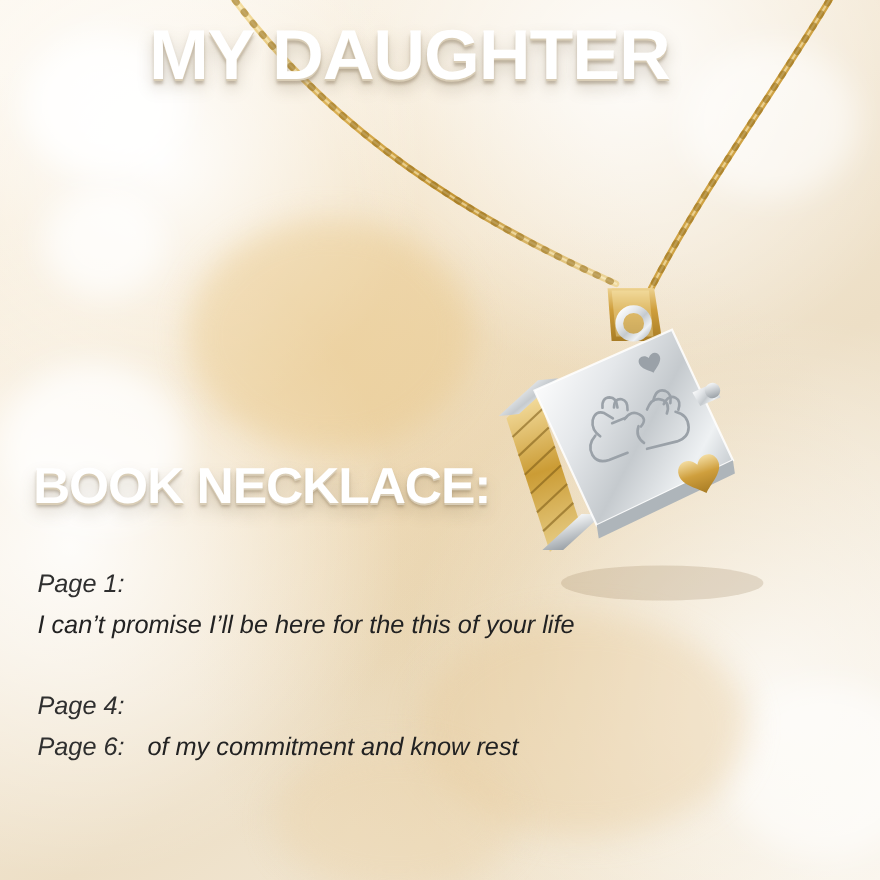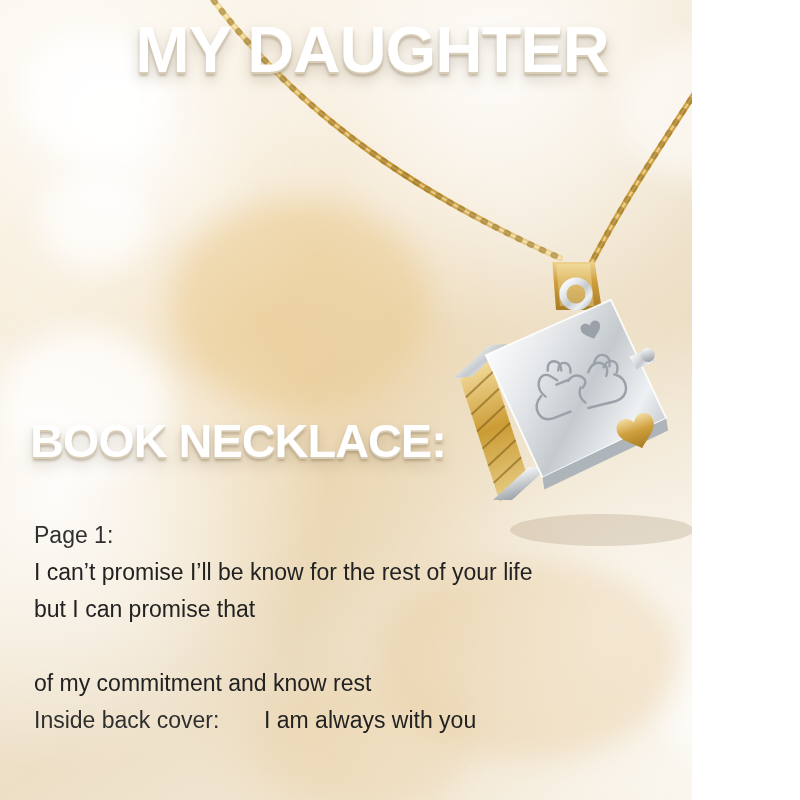--- a/index.html
+++ b/index.html
@@ -8,21 +8,21 @@
   }
   body {
     width: 800px;
     height: 800px;
     overflow: hidden;
     font-family: "Liberation Sans", sans-serif;
   }
 
   #poster {
     position: relative;
-    width: 692px;
+    width: 800px;
     height: 800px;
     overflow: hidden;
     background-color: #f3ead9;
     background-image:
       radial-gradient(circle at 18% 18%, rgba(255,255,255,0.95) 0%, rgba(255,255,255,0.0) 26%),
       radial-gradient(circle at 72% 8%, rgba(255,255,255,0.85) 0%, rgba(255,255,255,0.0) 30%),
       radial-gradient(circle at 8% 62%, rgba(255,255,255,0.9) 0%, rgba(255,255,255,0.0) 34%),
       radial-gradient(circle at 88% 78%, rgba(255,255,255,0.75) 0%, rgba(255,255,255,0.0) 36%),
       radial-gradient(ellipse at 30% 40%, rgba(236,205,150,0.55) 0%, rgba(236,205,150,0.0) 48%),
       radial-gradient(ellipse at 62% 72%, rgba(225,196,143,0.45) 0%, rgba(225,196,143,0.0) 46%),
@@ -67,23 +67,24 @@
   
   .lines {
     position: absolute;
     left: 34px;
     top: 512px;
     width: 730px;
     color: #2b2b2b;
   }
   .line-row {
     display: flex;
-    align-items: flex-end;
+    align-items: center;
     height: 37px;
     font-size: 23px;
+    font-style: italic;
   }
   .line-label {
     width: 100px;
     flex: 0 0 auto;
     color: #2f2f2f;
   }
   .line-label.wide {
     width: 230px;
   }
   .line-text {
@@ -241,36 +242,32 @@
 
   <div class="headline" id="title-sub">BOOK NECKLACE:</div>
 
   <div class="lines">
 
     <div class="line-row">
       <span class="line-label">Page 1:</span>
     </div>
 
     <div class="line-row">
-      <span class="line-text">I can’t promise  I’ll be know for the rest of your life</span>
-    </div>
-
-    <div class="line-row">
-      <span class="line-text">but I can promise that</span>
-    </div>
-
-    <div class="line-row">
-    </div>
-
-
-    <div class="line-row">
+      <span class="line-text">I can’t promise  I’ll be here for the this of your life</span>
+    </div>
+
+    <div class="line-row">
+    </div>
+
+    <div class="line-row">
+      <span class="line-label">Page 4:</span>
+    </div>
+
+
+    <div class="line-row">
+      <span class="line-label">Page 6:</span>
       <span class="line-text">of my commitment and know rest</span>
     </div>
 
-    <div class="line-row">
-      <span class="line-label wide">Inside back cover:</span>
-      <span class="line-text">I am always with you</span>
-      <span class="heart-glyph">♥</span>
-    </div>
 
   </div>
 
 </div>
 
 </body></html>

